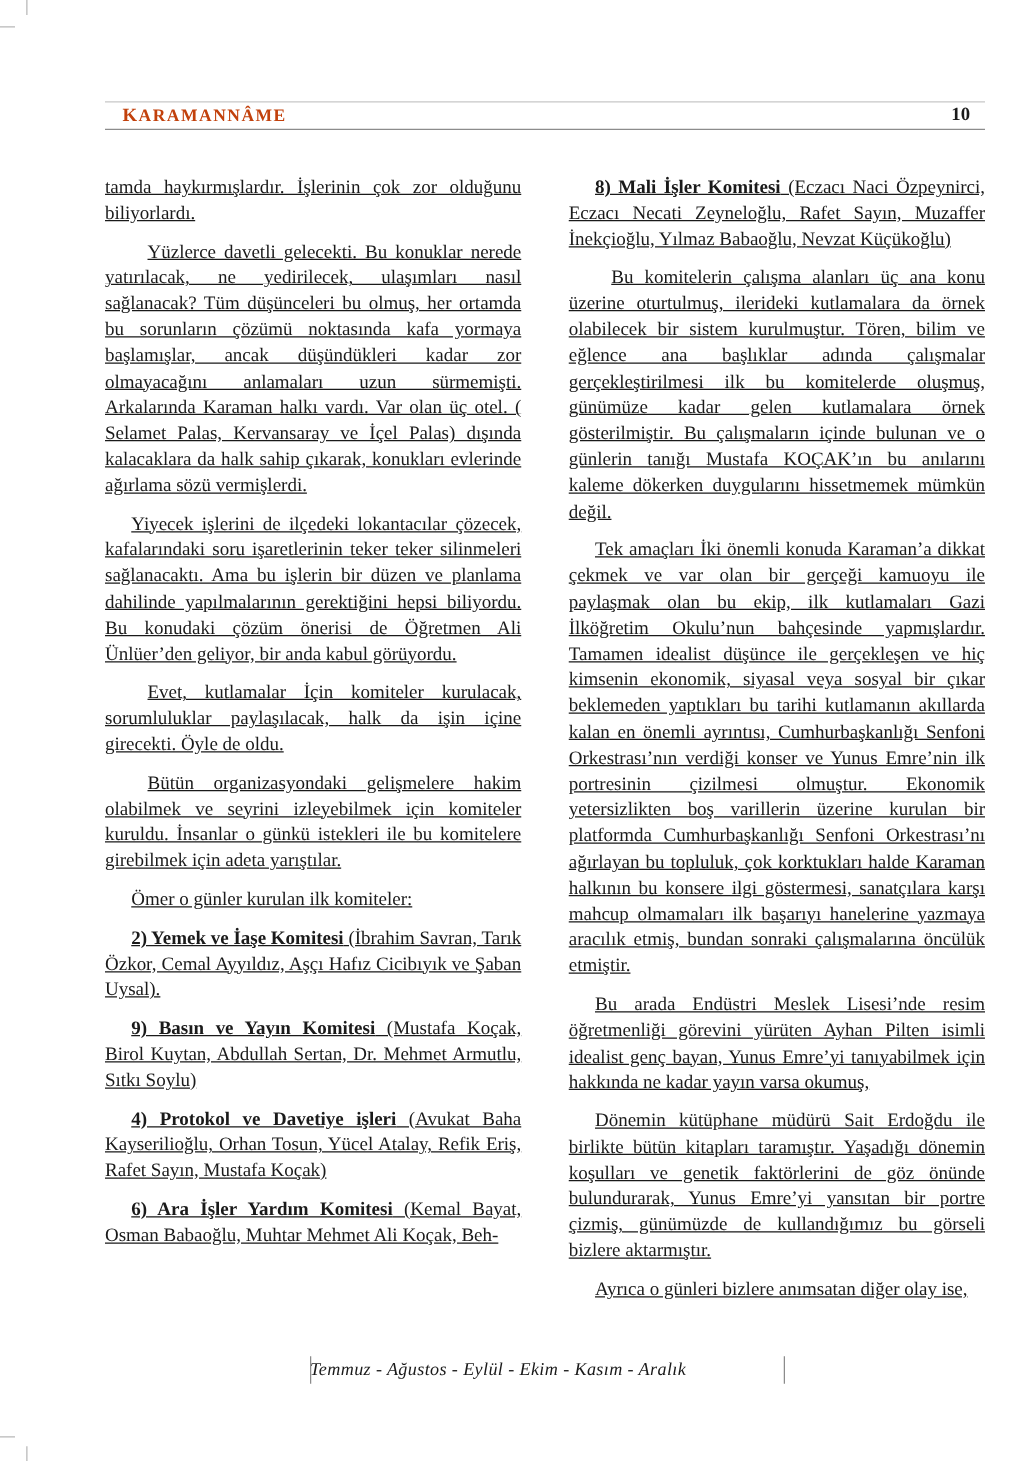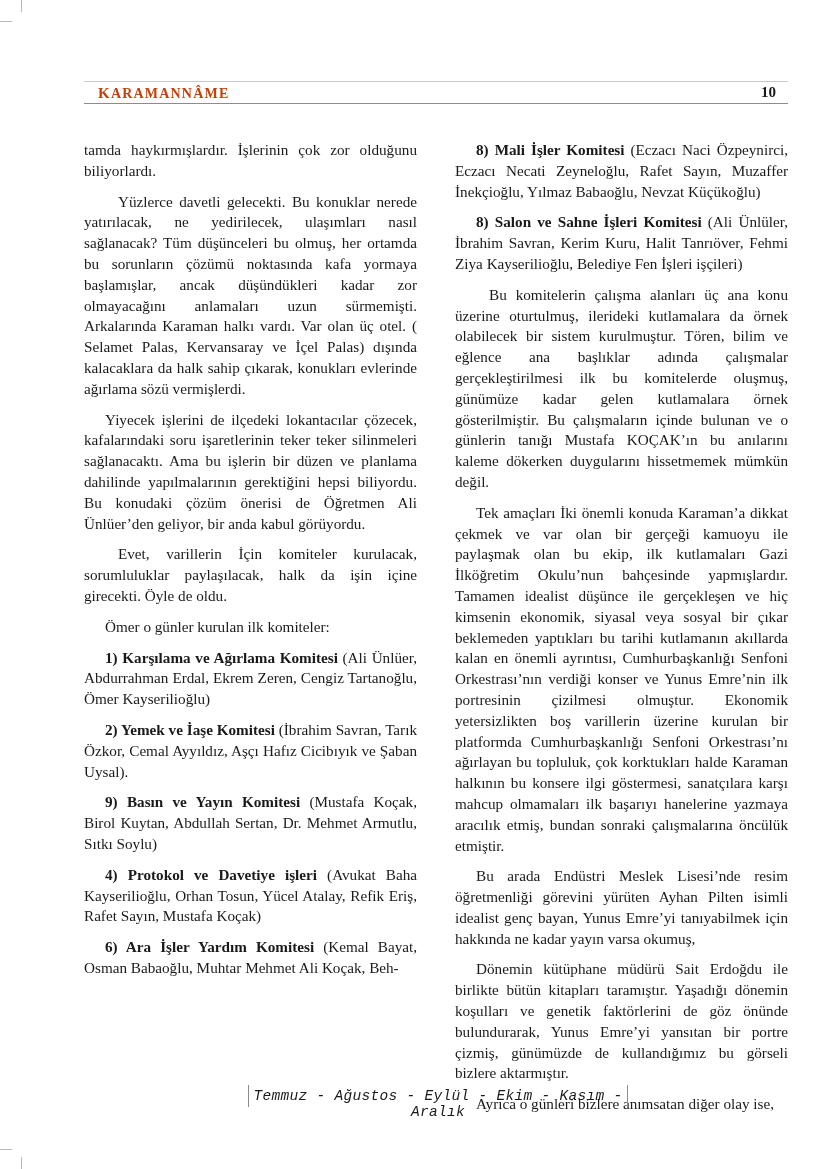--- a/index.html
+++ b/index.html
@@ -9,62 +9,61 @@
   .header-top-rule { position: absolute; left: 84px; top: 81px; width: 704px; height: 1px; background: #c8c8c8; }
   .header { position: absolute; left: 84px; top: 84px; width: 704px; height: 18px; }
   .header-title { position: absolute; left: 14px; top: 1px; font-weight: bold; font-size: 14px; letter-spacing: 1.2px; color: #c2410c; }
   .header-title .big { font-size: 15px; }
   .page-num { position: absolute; right: 12px; top: 0px; font-weight: bold; font-size: 15px; }
   .header-bottom-rule { position: absolute; left: 84px; top: 103px; width: 704px; height: 1px; background: #8c8c8c; }
 
   .col { position: absolute; top: 140px; width: 333px; font-size: 15.2px; line-height: 20.8px; text-align: justify; }
   .col-left { left: 84px; }
   .col-right { left: 455px; }
-  .col p { margin: 0 0 10px 0; }
+  .col p { margin: 0 0 10px 0; text-decoration: underline; }
   .col p.indent { text-indent: 21px; }
   .col p.indent2 { text-indent: 34px; }
   .col p.noind { text-indent: 0; }
   .col b { font-weight: bold; }
 
   .footer { position: absolute; left: 248px; top: 1085px; width: 380px; height: 24px; }
   .footer-bar-l { position: absolute; left: 0; top: 0; width: 1px; height: 22px; background: #8c8c8c; }
   .footer-bar-r { position: absolute; right: 0; top: 0; width: 1px; height: 22px; background: #8c8c8c; }
-  .footer-text { position: absolute; left: 0; right: 0; top: 3px; text-align: center; font-style: italic; font-size: 14.5px; letter-spacing: 0.3px; color: #1a1a1a; font-family: Liberation Mono, monospace; }
+  .footer-text { position: absolute; left: 0; right: 0; top: 3px; font-style: italic; font-size: 14.5px; letter-spacing: 0.3px; color: #1a1a1a; }
 </style>
 </head>
 <body>
 
 <div class="crop" style="left:21px; top:0; width:1px; height:12px;"></div>
 <div class="crop" style="left:0; top:21px; width:12px; height:1px;"></div>
 <div class="crop" style="left:0; top:1149px; width:12px; height:1px;"></div>
 <div class="crop" style="left:21px; top:1157px; width:1px; height:12px;"></div>
 
 <div class="header-top-rule"></div>
 <div class="header">
   <span class="header-title"><span class="big">K</span><span>ARAMANNÂME</span></span>
   <span class="page-num">10</span>
 </div>
 <div class="header-bottom-rule"></div>
 
 <div class="col col-left">
   <p class="noind">tamda haykırmışlardır. İşlerinin çok zor olduğunu biliyorlardı.</p>
   <p class="indent2">Yüzlerce davetli gelecekti. Bu konuklar nerede yatırılacak, ne yedirilecek, ulaşımları nasıl sağlanacak? Tüm düşünceleri bu olmuş, her ortamda bu sorunların çözümü noktasında kafa yormaya başlamışlar, ancak düşündükleri kadar zor olmayacağını anlamaları uzun sürmemişti. Arkalarında Karaman halkı vardı. Var olan üç otel. ( Selamet Palas, Kervansaray ve İçel Palas) dışında kalacaklara da halk sahip çıkarak, konukları evlerinde ağırlama sözü vermişlerdi.</p>
   <p class="indent">Yiyecek işlerini de ilçedeki lokantacılar çözecek, kafalarındaki soru işaretlerinin teker teker silinmeleri sağlanacaktı. Ama bu işlerin bir düzen ve planlama dahilinde yapılmalarının gerektiğini hepsi biliyordu. Bu konudaki çözüm önerisi de Öğretmen Ali Ünlüer’den geliyor, bir anda kabul görüyordu.</p>
-  <p class="indent2">Evet, varillerin İçin komiteler kurulacak, sorumluluklar paylaşılacak, halk da işin içine girecekti. Öyle de oldu.</p>
+  <p class="indent2">Evet, kutlamalar İçin komiteler kurulacak, sorumluluklar paylaşılacak, halk da işin içine girecekti. Öyle de oldu.</p>
+  <p class="indent2">Bütün organizasyondaki gelişmelere hakim olabilmek ve seyrini izleyebilmek için komiteler kuruldu. İnsanlar o günkü istekleri ile bu komitelere girebilmek için adeta yarıştılar.</p>
   <p class="indent">Ömer o günler kurulan ilk komiteler:</p>
-  <p class="indent"><b>1) Karşılama ve Ağırlama Komitesi</b><span> (Ali Ünlüer, Abdurrahman Erdal, Ekrem Zeren, Cengiz Tartanoğlu, Ömer Kayserilioğlu)</span></p>
   <p class="indent"><b>2) Yemek ve İaşe Komitesi</b><span> (İbrahim Savran, Tarık Özkor, Cemal Ayyıldız, Aşçı Hafız Cicibıyık ve Şaban Uysal).</span></p>
   <p class="indent"><b>9) Basın ve Yayın Komitesi</b><span> (Mustafa Koçak, Birol Kuytan, Abdullah Sertan, Dr. Mehmet Armutlu, Sıtkı Soylu)</span></p>
   <p class="indent"><b>4) Protokol ve Davetiye işleri</b><span> (Avukat Baha Kayserilioğlu, Orhan Tosun, Yücel Atalay, Refik Eriş, Rafet Sayın, Mustafa Koçak)</span></p>
   <p class="indent"><b>6) Ara İşler Yardım Komitesi</b><span> (Kemal Bayat, Osman Babaoğlu, Muhtar Mehmet Ali Koçak, Beh-</span></p>
 </div>
 
 <div class="col col-right">
   <p class="indent"><b>8) Mali İşler Komitesi</b><span> (Eczacı Naci Özpeynirci, Eczacı Necati Zeyneloğlu, Rafet Sayın, Muzaffer İnekçioğlu, Yılmaz Babaoğlu, Nevzat Küçükoğlu)</span></p>
-  <p class="indent"><b>8) Salon ve Sahne İşleri Komitesi</b><span> (Ali Ünlüler, İbrahim Savran, Kerim Kuru, Halit Tanrıöver, Fehmi Ziya Kayserilioğlu, Belediye Fen İşleri işçileri)</span></p>
   <p class="indent2">Bu komitelerin çalışma alanları üç ana konu üzerine oturtulmuş, ilerideki kutlamalara da örnek olabilecek bir sistem kurulmuştur. Tören, bilim ve eğlence ana başlıklar adında çalışmalar gerçekleştirilmesi ilk bu komitelerde oluşmuş, günümüze kadar gelen kutlamalara örnek gösterilmiştir. Bu çalışmaların içinde bulunan ve o günlerin tanığı Mustafa KOÇAK’ın bu anılarını kaleme dökerken duygularını hissetmemek mümkün değil.</p>
   <p class="indent">Tek amaçları İki önemli konuda Karaman’a dikkat çekmek ve var olan bir gerçeği kamuoyu ile paylaşmak olan bu ekip, ilk kutlamaları Gazi İlköğretim Okulu’nun bahçesinde yapmışlardır. Tamamen idealist düşünce ile gerçekleşen ve hiç kimsenin ekonomik, siyasal veya sosyal bir çıkar beklemeden yaptıkları bu tarihi kutlamanın akıllarda kalan en önemli ayrıntısı, Cumhurbaşkanlığı Senfoni Orkestrası’nın verdiği konser ve Yunus Emre’nin ilk portresinin çizilmesi olmuştur. Ekonomik yetersizlikten boş varillerin üzerine kurulan bir platformda Cumhurbaşkanlığı Senfoni Orkestrası’nı ağırlayan bu topluluk, çok korktukları halde Karaman halkının bu konsere ilgi göstermesi, sanatçılara karşı mahcup olmamaları ilk başarıyı hanelerine yazmaya aracılık etmiş, bundan sonraki çalışmalarına öncülük etmiştir.</p>
   <p class="indent">Bu arada Endüstri Meslek Lisesi’nde resim öğretmenliği görevini yürüten Ayhan Pilten isimli idealist genç bayan, Yunus Emre’yi tanıyabilmek için hakkında ne kadar yayın varsa okumuş,</p>
   <p class="indent">Dönemin kütüphane müdürü Sait Erdoğdu ile birlikte bütün kitapları taramıştır. Yaşadığı dönemin koşulları ve genetik faktörlerini de göz önünde bulundurarak, Yunus Emre’yi yansıtan bir portre çizmiş, günümüzde de kullandığımız bu görseli bizlere aktarmıştır.</p>
   <p class="indent">Ayrıca o günleri bizlere anımsatan diğer olay ise,</p>
 </div>
 
 <div class="footer">
   <div class="footer-bar-l"></div>
   <div class="footer-text">Temmuz - Ağustos - Eylül - Ekim - Kasım - Aralık</div>

